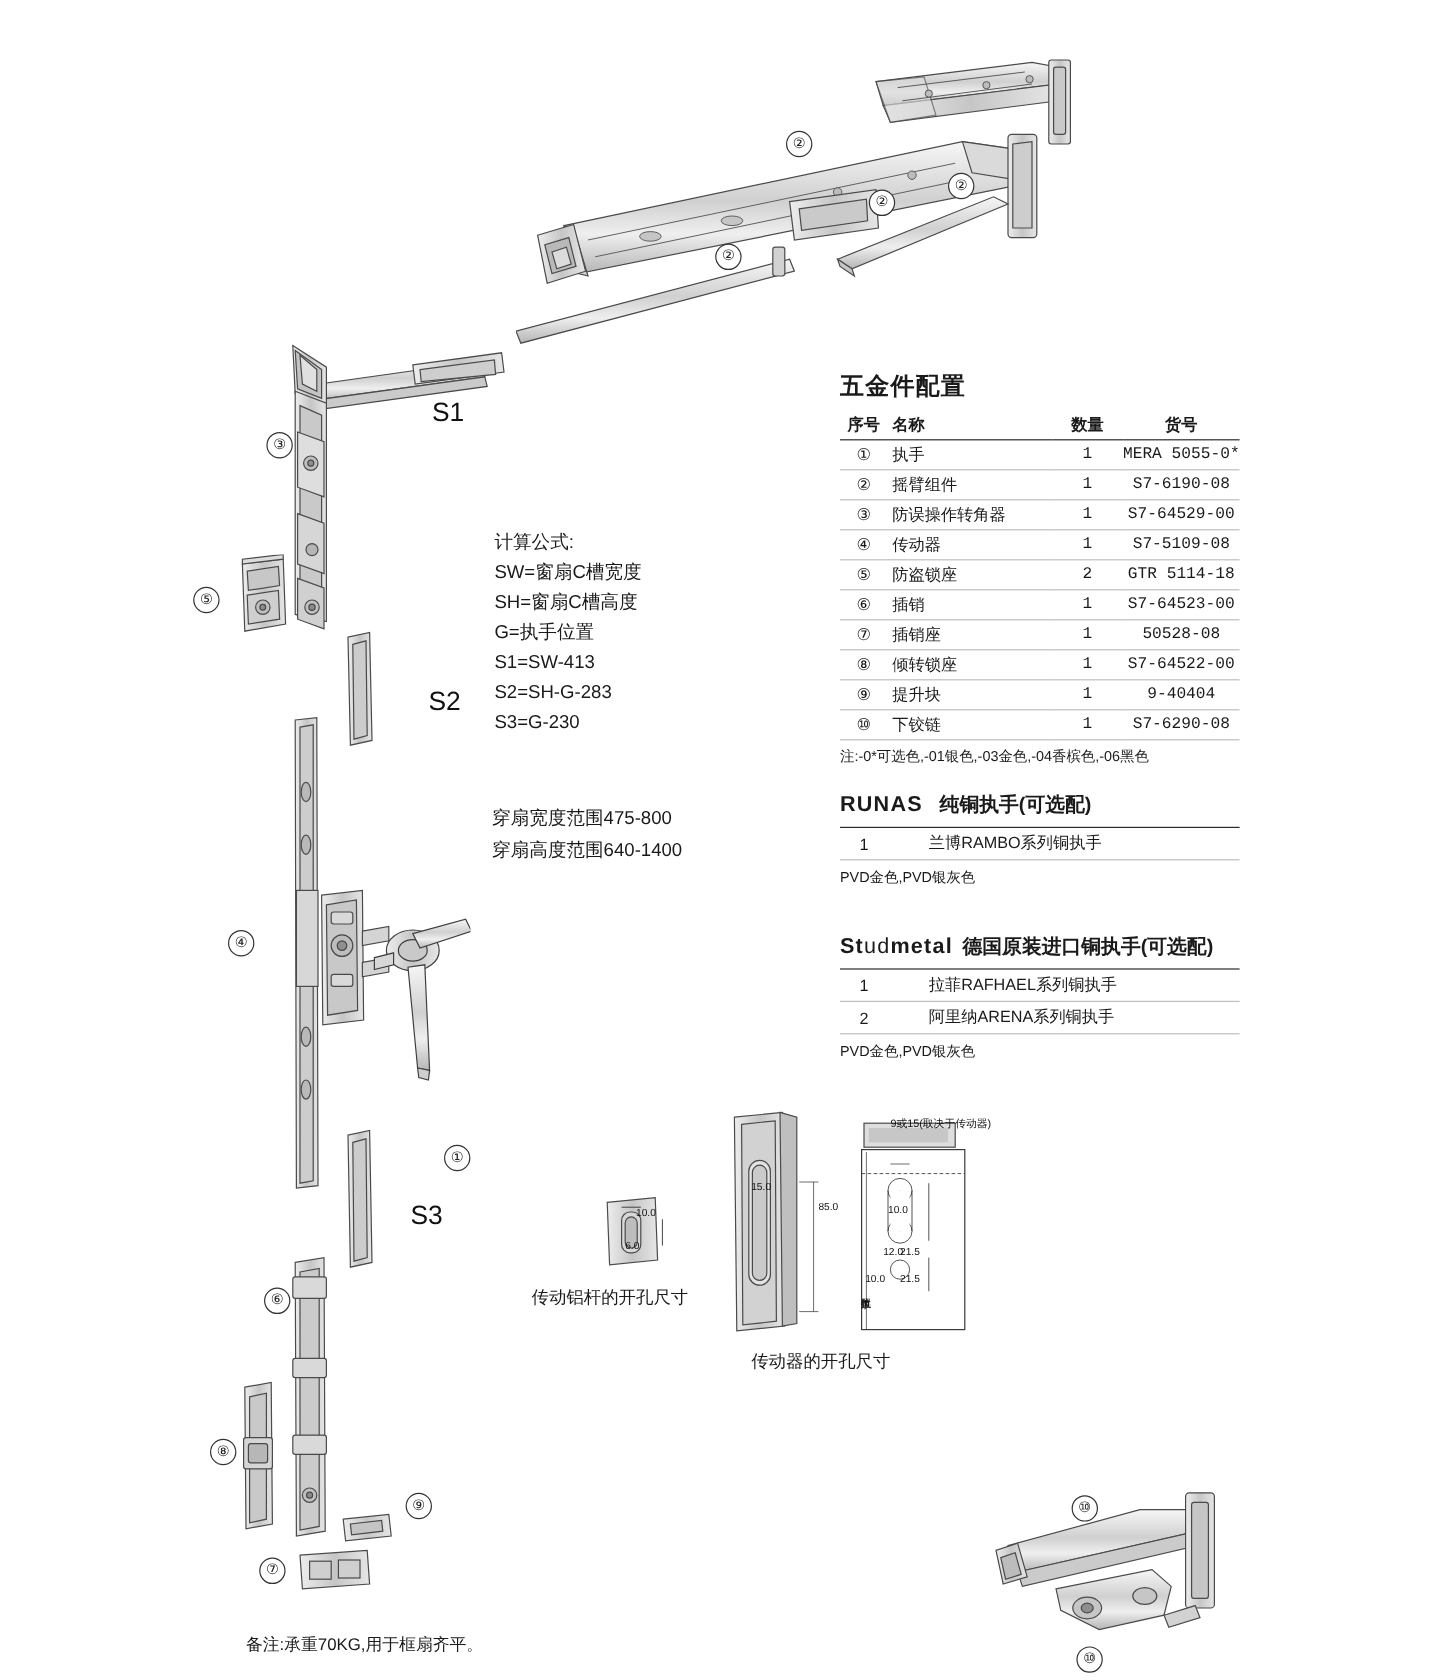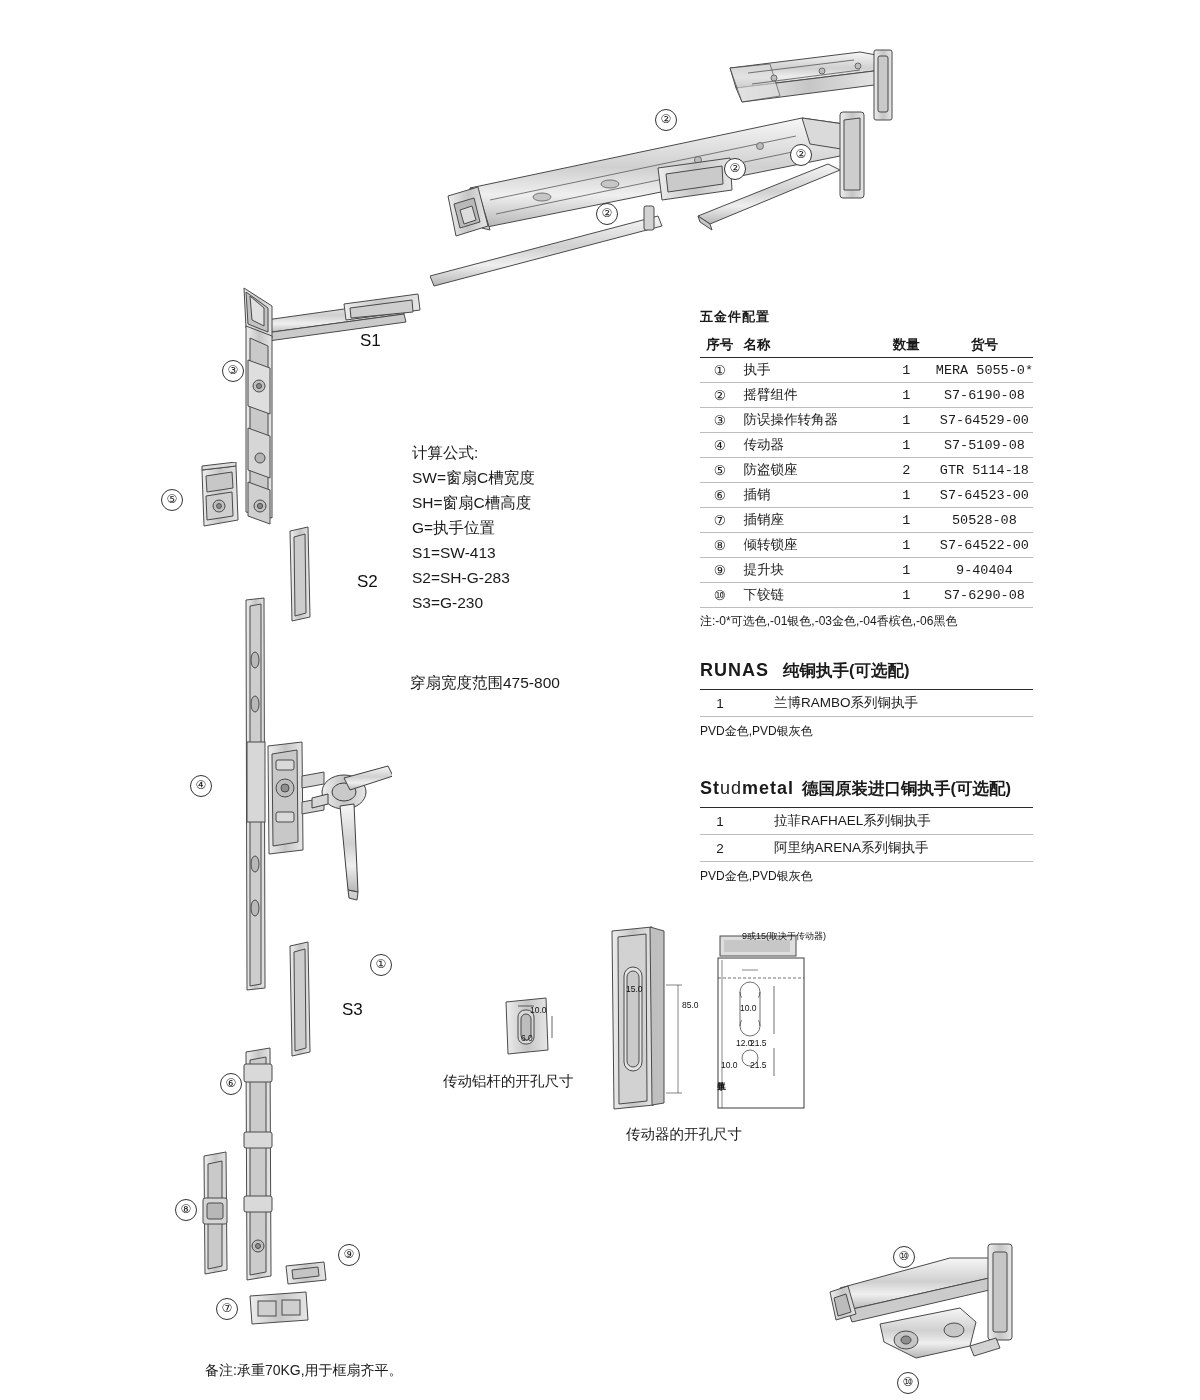--- a/index.html
+++ b/index.html
@@ -15,26 +15,26 @@
   .abs{position:absolute;}
 
   
   .circnum{
     width:20px;height:20px;border:1.3px solid #333;border-radius:50%;
     font-size:12px;line-height:19px;text-align:center;color:#222;
     background:#fff;
   }
 
   
-  .lbl{font-size:17px;color:#111;}
+  .lbl{font-size:22px;color:#111;}
   .lbl-xs{font-size:9px;color:#111;}
   .lbl-dim{font-size:8.5px;color:#111;}
 
   
-  .tbl-title{font-size:13px;font-weight:bold;letter-spacing:1px;}
+  .tbl-title{font-size:20px;font-weight:bold;letter-spacing:1px;}
   table.parts{border-collapse:collapse;font-size:13.5px;width:333px;}
   table.parts th,table.parts td{padding:3px 0;font-family:Liberation Mono, monospace;}
   table.parts thead th{border-bottom:1px solid #2b2b2b;font-weight:bold;}
   table.parts tbody tr td{border-bottom:1px solid #bdbdbd;}
   .c-idx{width:40px;text-align:center;}
   .c-name{width:135px;text-align:left;padding-left:4px!important;}
   .c-qty{width:60px;text-align:center;}
   .c-code{width:98px;text-align:center;}
   .note{font-size:12px;margin-top:5px;}
 
@@ -272,20 +272,21 @@
     <div>SW=窗扇C槽宽度</div>
     <div>SH=窗扇C槽高度</div>
     <div>G=执手位置</div>
     <div>S1=SW-413</div>
     <div>S2=SH-G-283</div>
     <div>S3=G-230</div>
   </div>
 
   <div class="abs range" style="left:410px;top:670px;width:260px;">
     <div>穿扇宽度范围475-800</div>
+    <div>穿扇高度范围640-1400</div>
   </div>
 
   <div class="abs" style="left:700px;top:308px;">
     <div class="tbl-title">五金件配置</div>
     <table class="parts" style="margin-top:7px;">
       <thead>
         <tr>
           <th class="c-idx">序号</th>
           <th class="c-name">名称</th>
           <th class="c-qty">数量</th>

